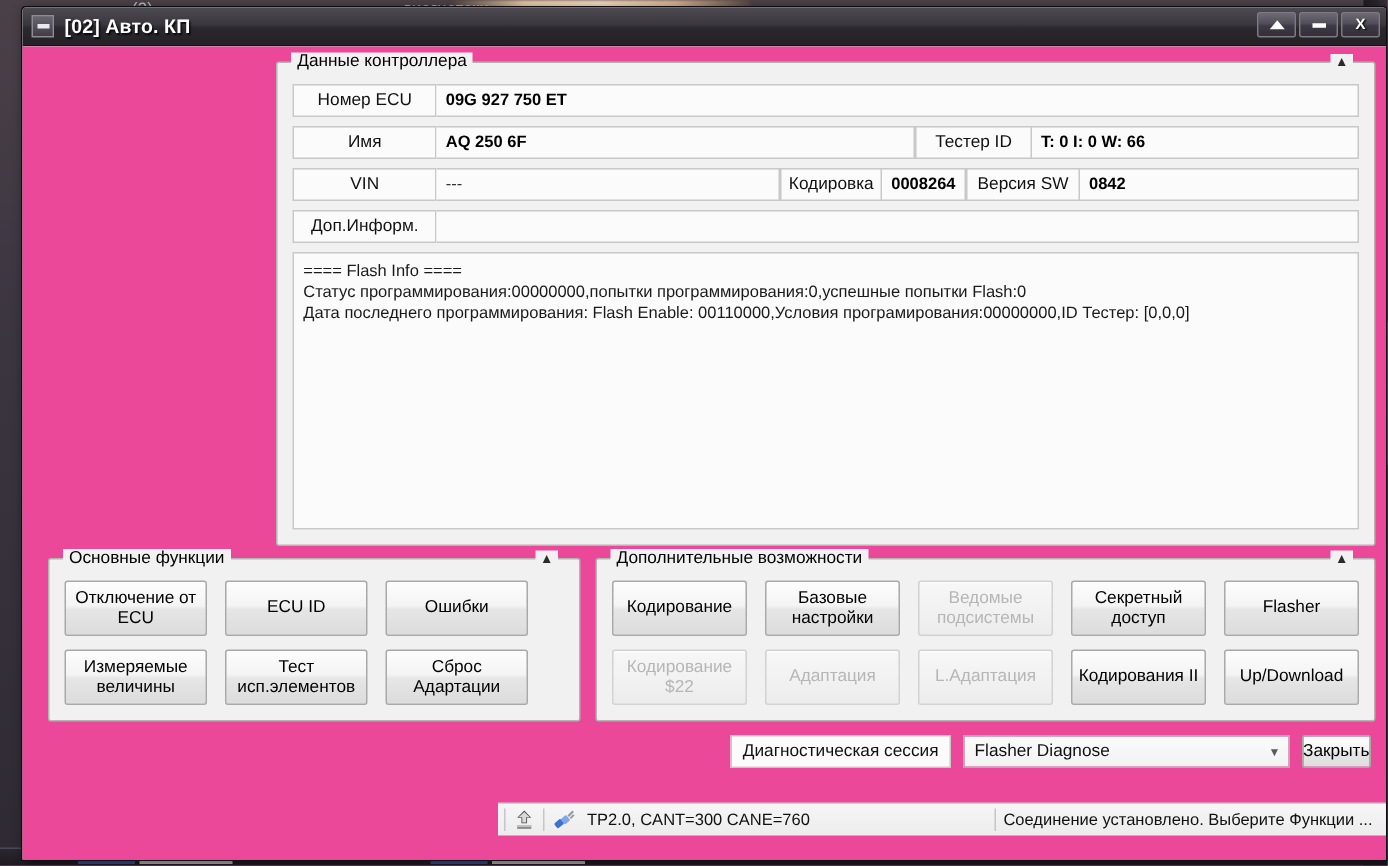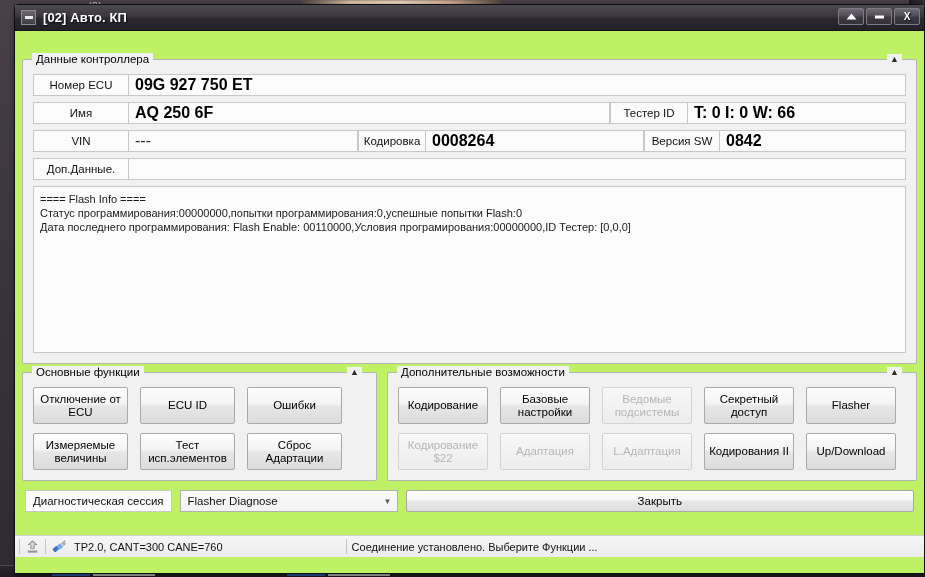--- a/index.html
+++ b/index.html
@@ -106,25 +106,26 @@
     border-radius: 2px;
     display: flex; align-items: center; justify-content: center;
     color: #ffffff; font-size: 10px; font-weight: bold;
     text-shadow: 1px 1px 1px rgba(0,0,0,.9);
     cursor: pointer;
   }
   .win-btn svg { display: block; }
 
   .client {
     flex: 1 1 auto;
-    background: #bef264;
-    padding: 22px 7px 0 7px;
+    background: #ec4899;
+    padding: 4px 7px 0 7px;
     display: flex; flex-direction: column;
     min-height: 0;
     position: relative;
+    align-items: flex-end;
   }
 
   
   .group {
     border: 1px solid #b4b4b4;
     border-radius: 2px;
     background: #f1f1f1;
     position: relative;
     margin-top: 8px;
   }
@@ -151,21 +152,21 @@
     background: #fbfbfb;
     font-size: 11.5px; color: #111;
     display: flex; align-items: center; justify-content: center;
     padding: 0 6px;
     flex: 0 0 auto;
   }
   .fld-value {
     border: 1px solid #c8c8c8;
     border-left: none;
     background: #fbfbfb;
-    font-size: 16px; color: #000; font-weight: bold;
+    font-size: 11px; color: #000; font-weight: bold;
     display: flex; align-items: center;
     padding: 0 6px;
     flex: 1 1 auto;
     overflow: hidden; white-space: nowrap;
   }
   .fld-value.plain { font-weight: normal; color: #333; }
   .fld-label.w1 { width: 96px; }
   .fld-label.inner { border-left: 1px solid #c8c8c8; }
 
   .textarea {
@@ -326,21 +327,21 @@
         <div class="frow">
           <div class="fld-label w1">VIN</div>
           <div class="fld-value plain" style="flex:0 0 229px;">---</div>
           <div class="fld-label inner" style="width:68px;">Кодировка</div>
           <div class="fld-value" style="flex:1 1 auto;">0008264</div>
           <div class="fld-label inner" style="width:76px;">Версия SW</div>
           <div class="fld-value" style="flex:0 0 186px;">0842</div>
         </div>
 
         <div class="frow" style="margin-bottom:2px;">
-          <div class="fld-label w1">Доп.Данные.</div>
+          <div class="fld-label w1">Доп.Информ.</div>
           <div class="fld-value plain"></div>
         </div>
 
         <div class="textarea">==== Flash Info ====
 Статус программирования:00000000,попытки программирования:0,успешные попытки Flash:0
 Дата последнего программирования: Flash Enable: 00110000,Условия програмирования:00000000,ID Тестер: [0,0,0]</div>
       </div>
     </div>
 
     <div style="display:flex; gap:10px; flex:0 0 auto;">

